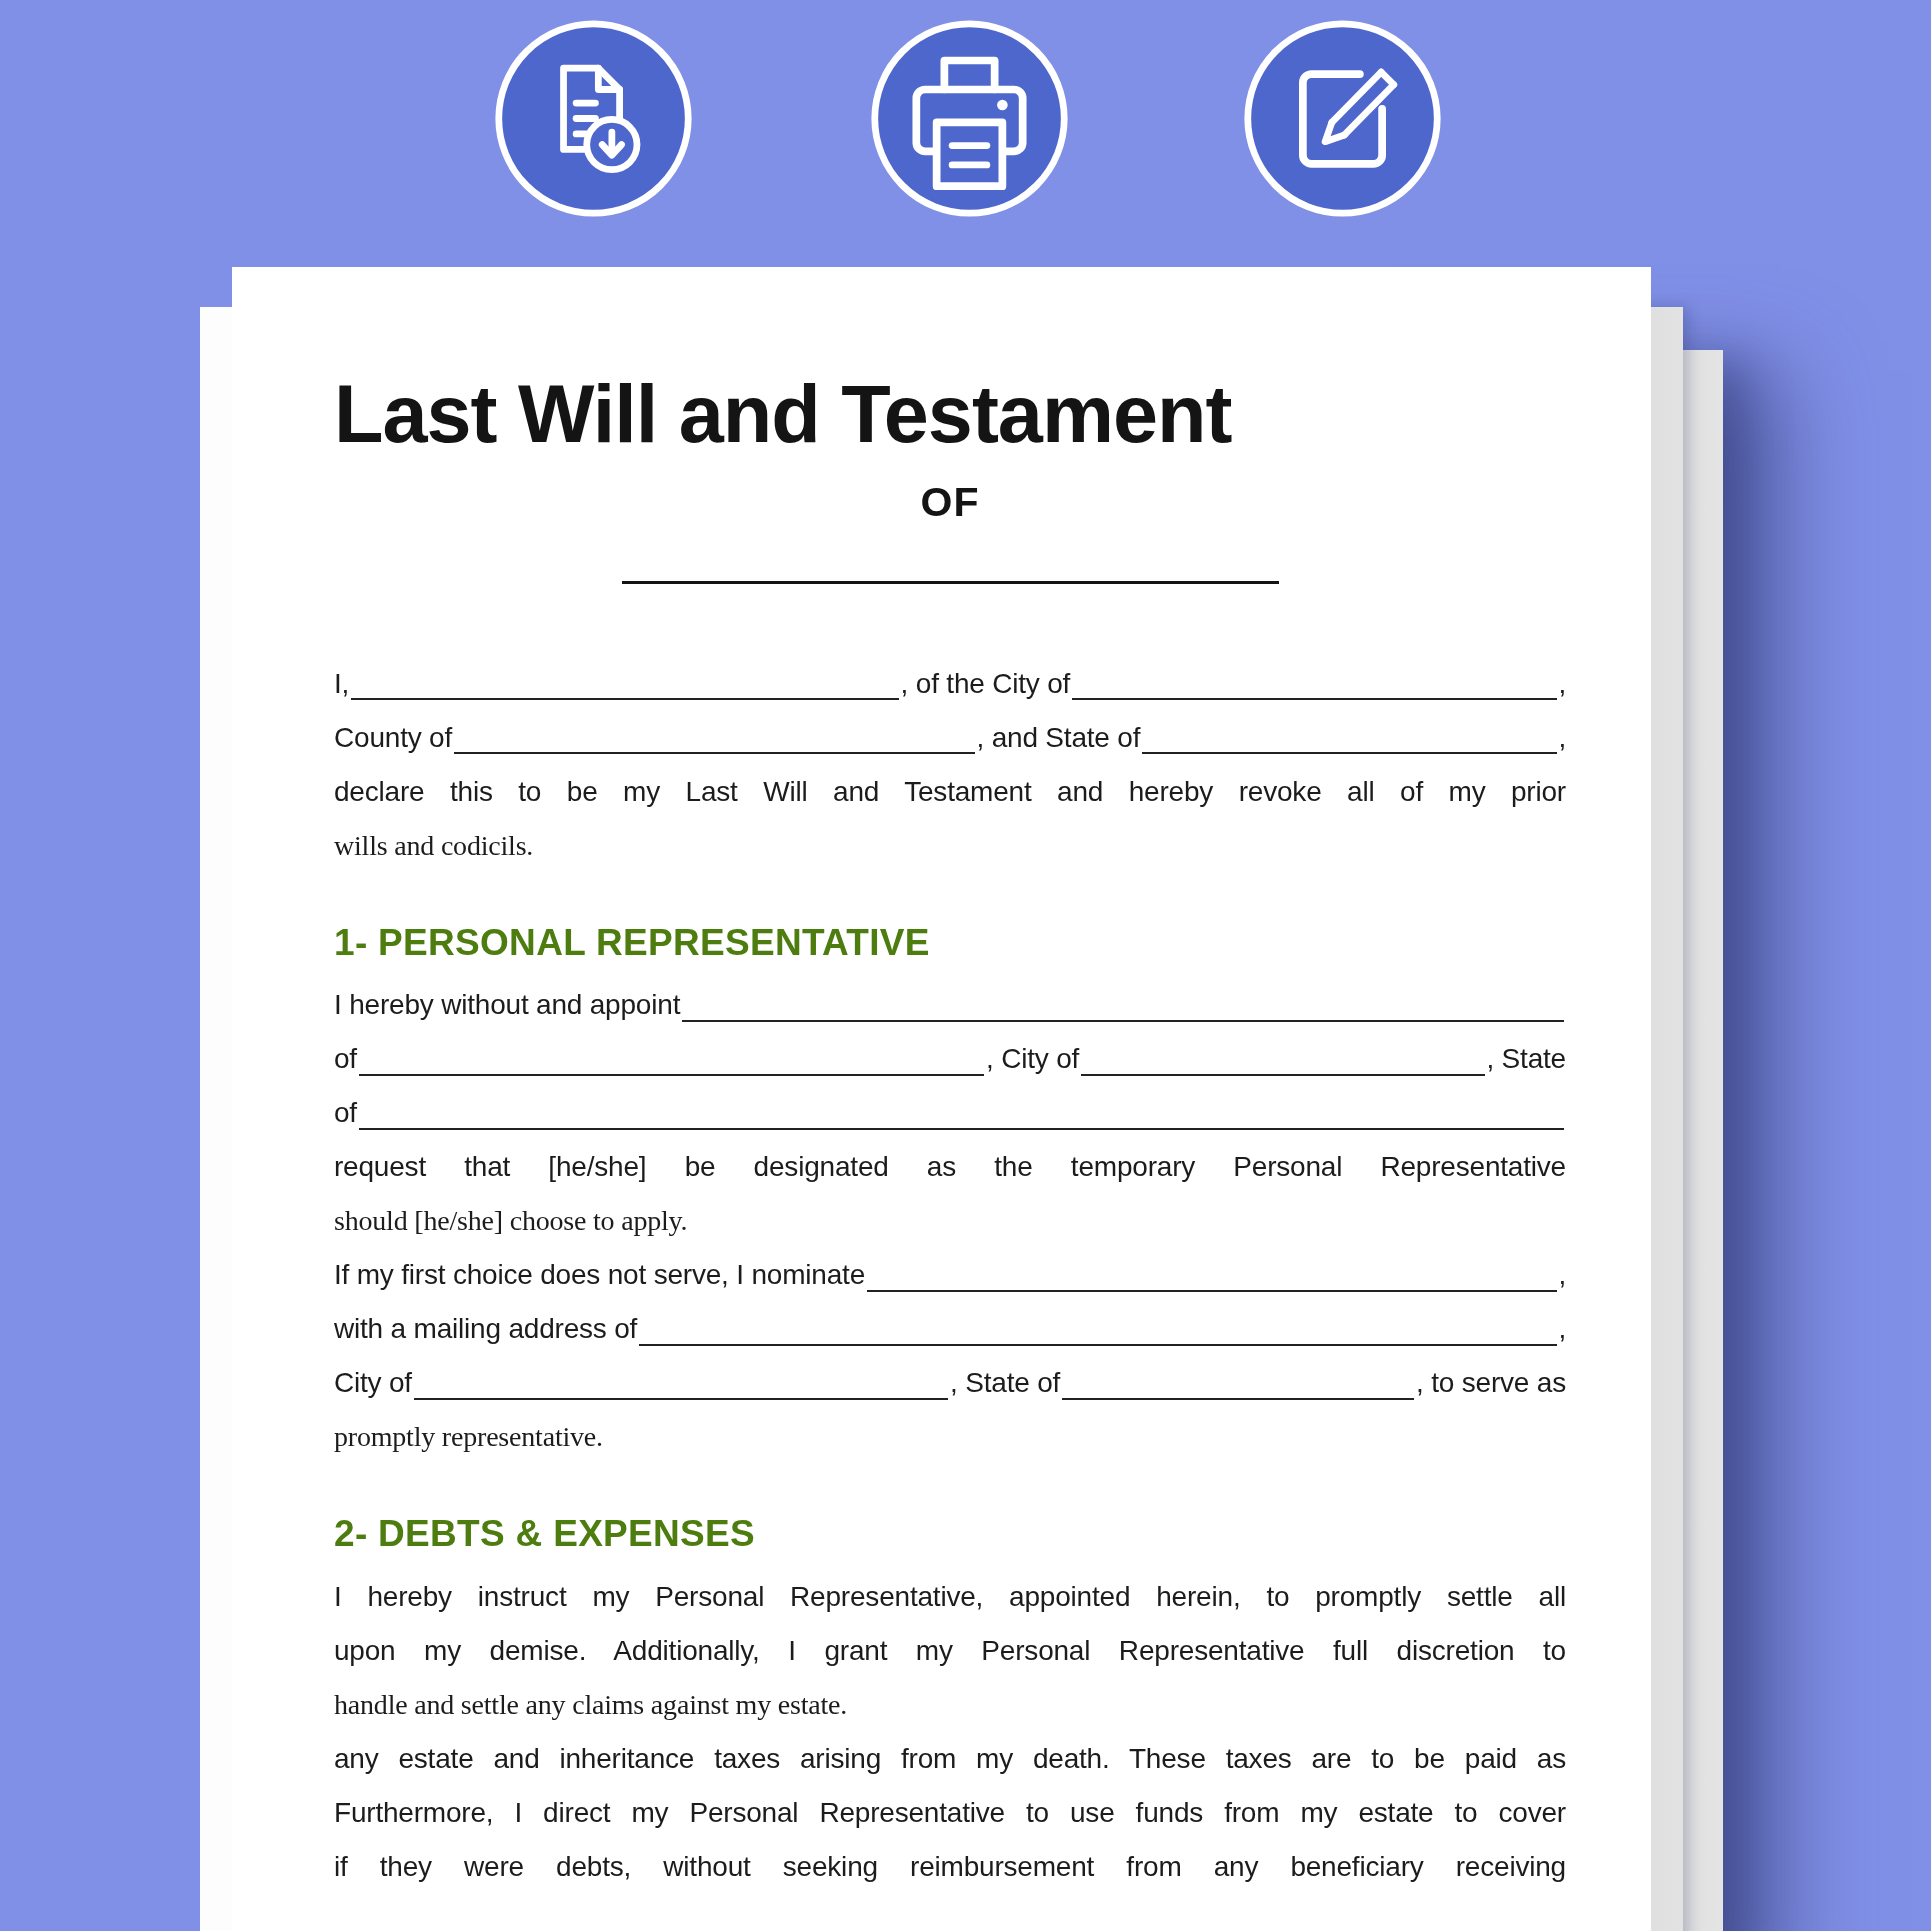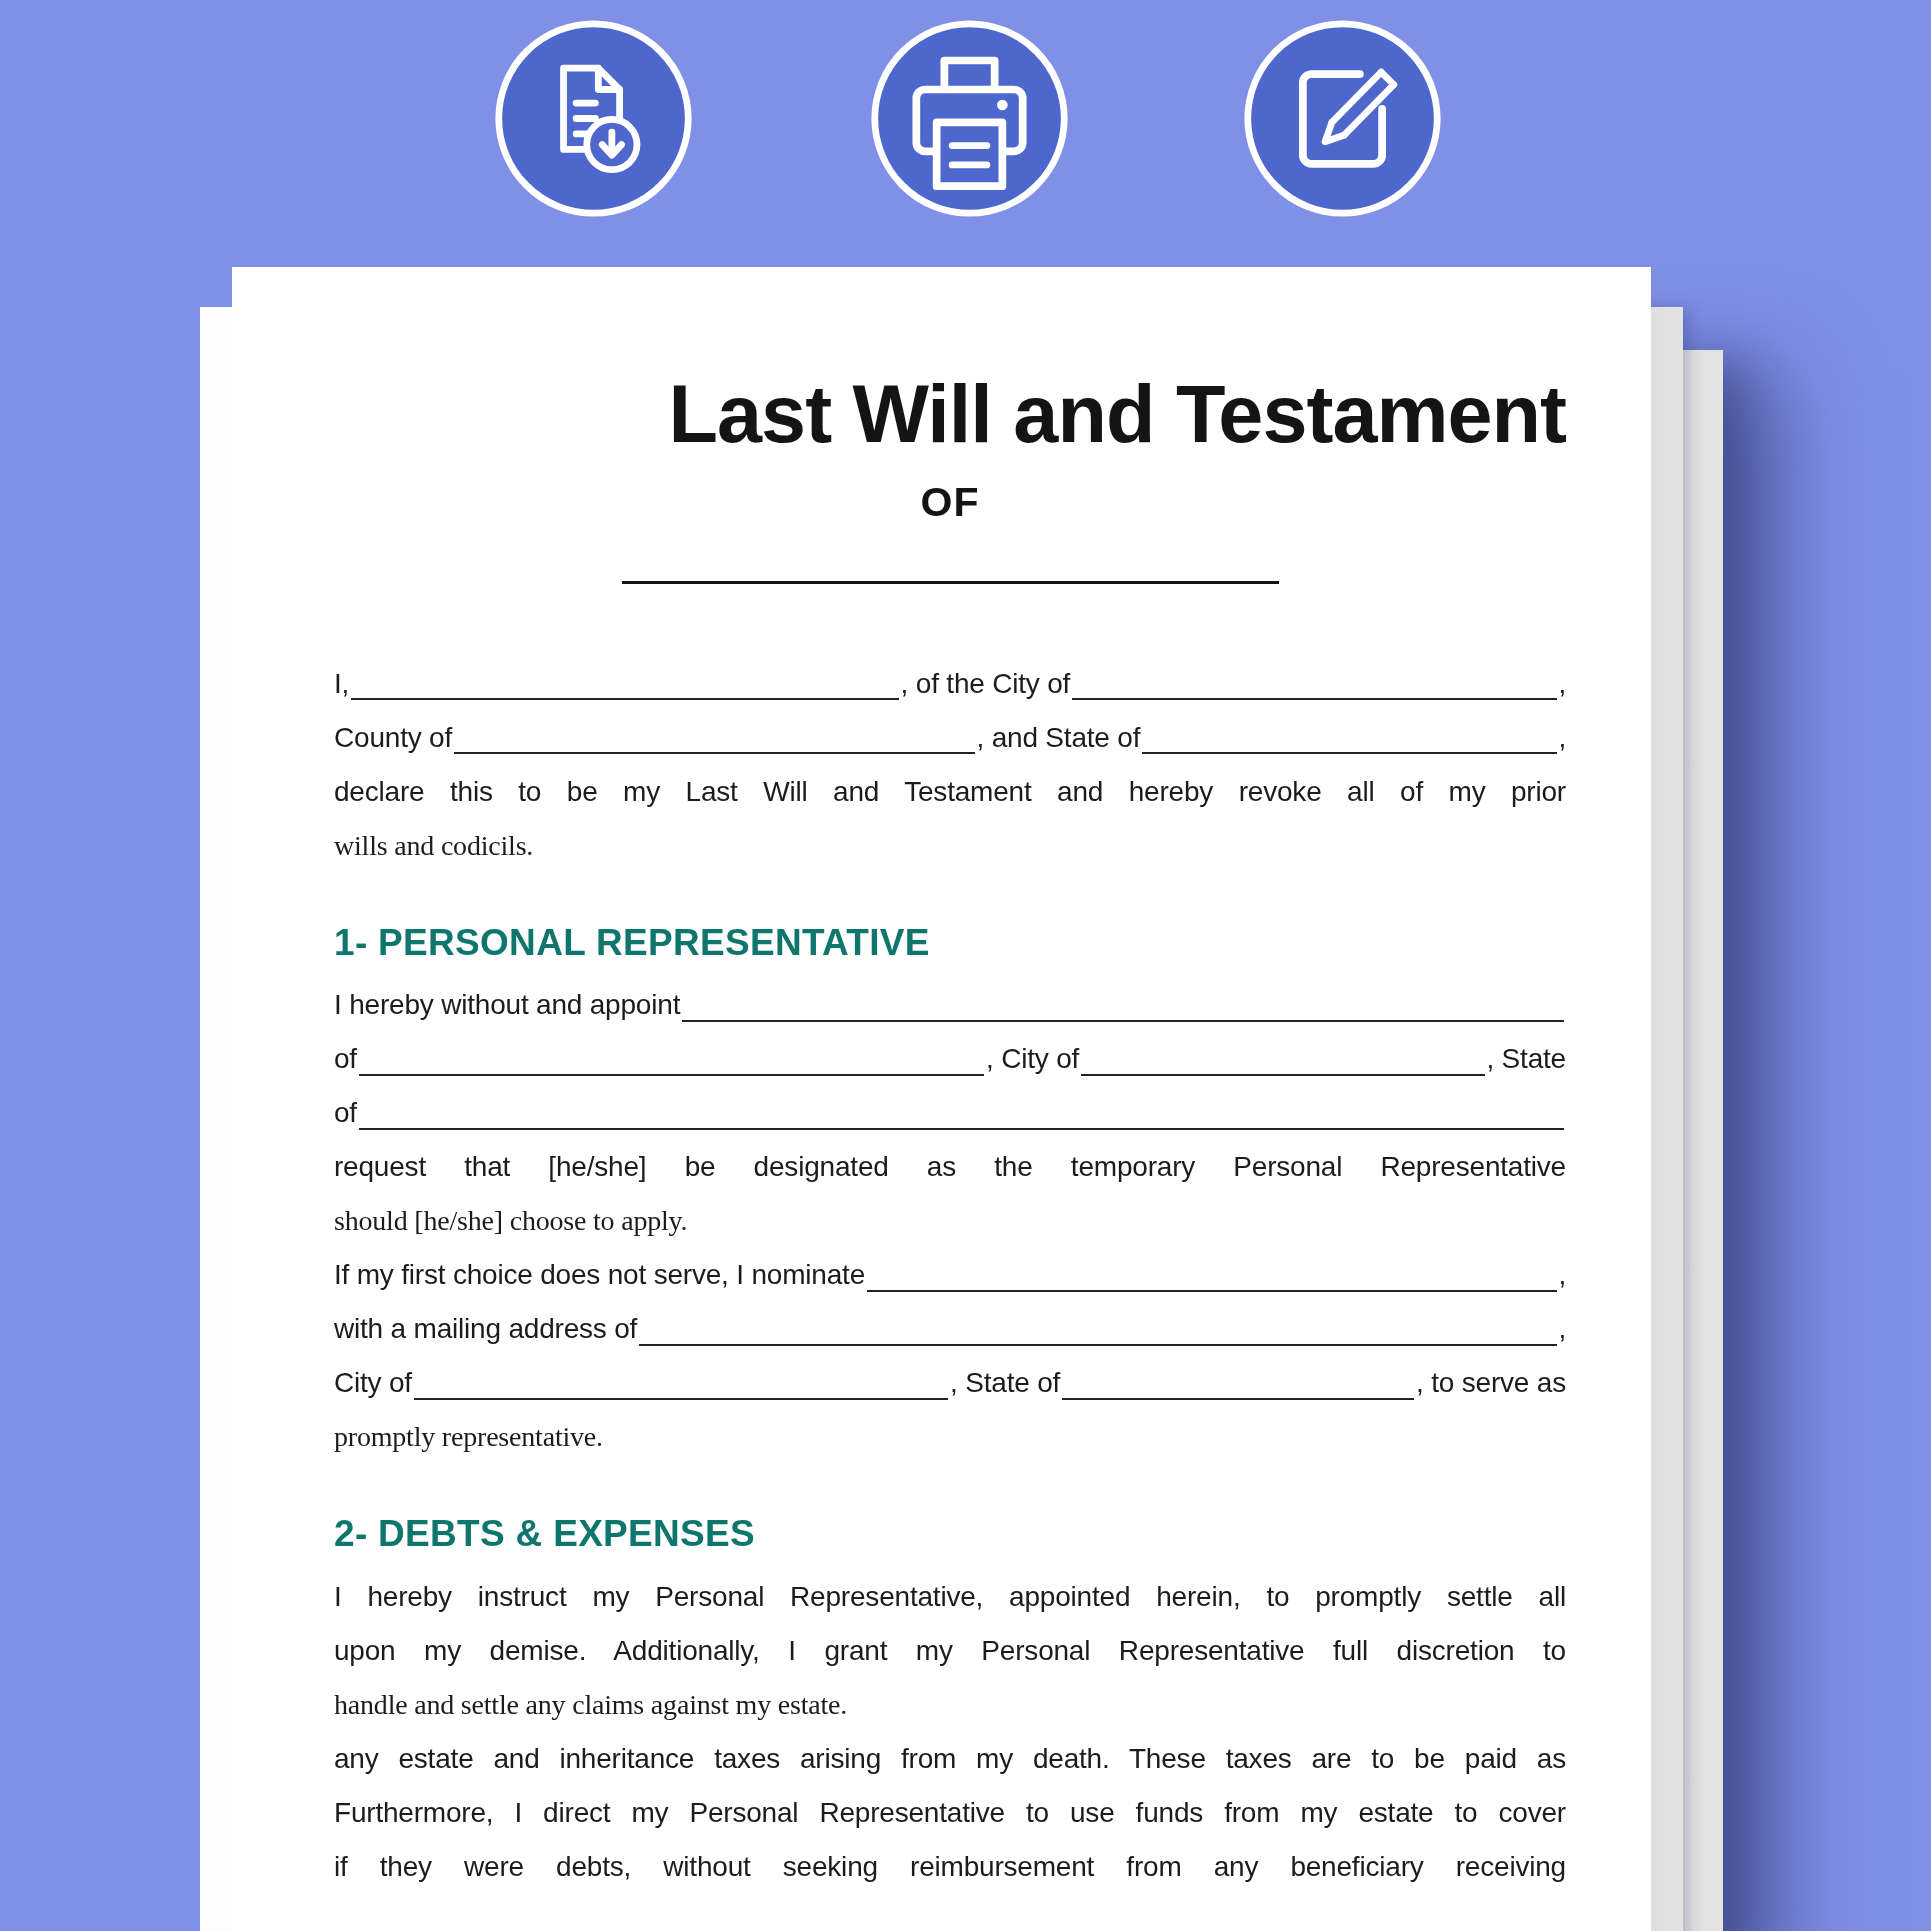--- a/index.html
+++ b/index.html
@@ -38,35 +38,35 @@
   }
 
   
   .icon-btn{position:absolute;width:203px;height:203px;top:17.4px;z-index:6;cursor:pointer;}
   .icon-btn svg{display:block;width:203px;height:203px;}
 
   
   .doc-title{
     margin:104px 0 0 0;
     font-size:81px;line-height:86px;font-weight:bold;color:#141414;
-    letter-spacing:-1px;text-align:right;white-space:nowrap;
+    letter-spacing:-1px;text-align:left;white-space:nowrap;
   }
   .doc-subtitle{
     margin:25px 0 0 0;
     font-size:41px;line-height:41px;font-weight:bold;color:#141414;
     letter-spacing:1px;text-align:center;
   }
   .name-rule{
     width:657px;height:0;border-top:3.9px solid #141414;
     margin:58px auto 0 auto;
   }
   .block-paragraph{margin-top:73px;}
   .block-section{margin-top:50px;}
   .section-heading{
-    font-size:37px;line-height:39px;font-weight:bold;color:#0f766e;
+    font-size:37px;line-height:39px;font-weight:bold;color:#4d7c0f;
     letter-spacing:0.3px;white-space:nowrap;
   }
   .section-lines{margin-top:16.4px;}
   .line{
     height:54px;font-size:28px;color:#1c1c1c;letter-spacing:-0.2px;
     overflow:hidden;
   }
   .line.flexline{display:flex;align-items:stretch;}
   .line .t{line-height:54px;white-space:pre;}
   .line.fill{text-align:justify;text-align-last:justify;line-height:54px;}

